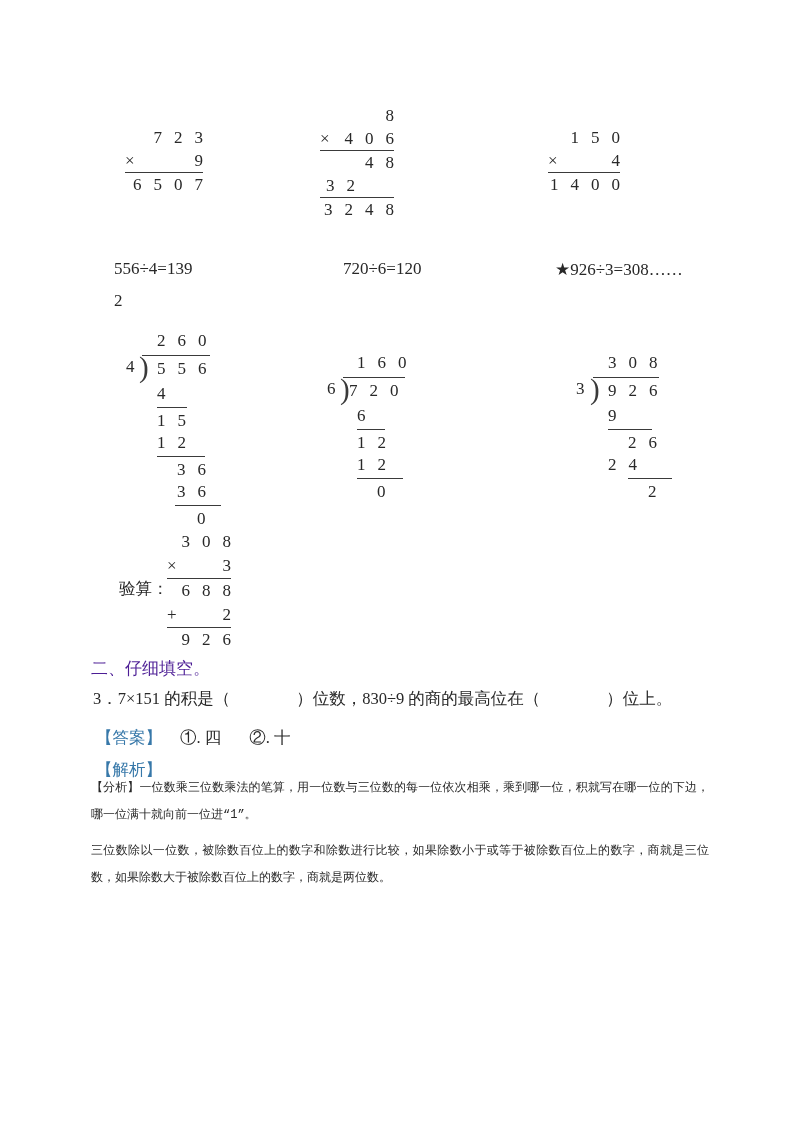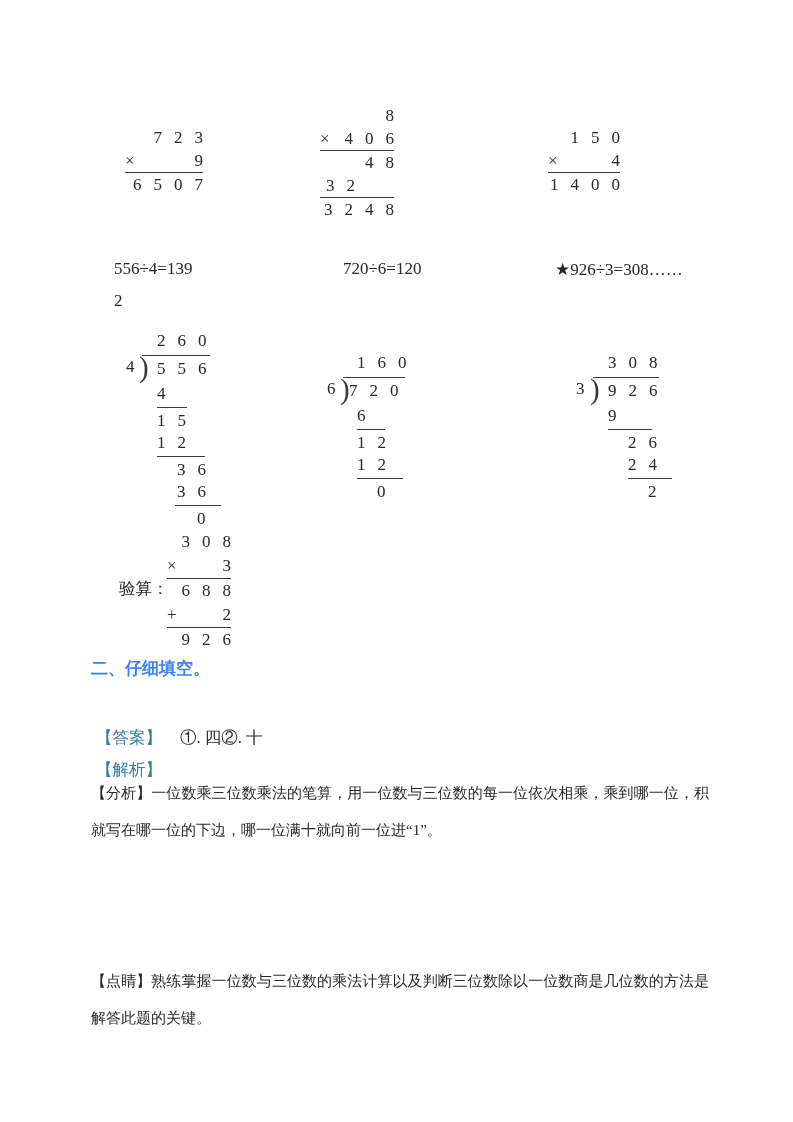--- a/index.html
+++ b/index.html
@@ -17,26 +17,26 @@
   .rule-b{border-bottom:1.2px solid #3a3a3a;}
   
   .ld{position:absolute;font-size:17px;}
   .ld > div{position:absolute;}
   .ld-bracket{font-size:29px;line-height:29px;font-weight:400;color:#3a3a3a;}
   .ld-vinc{border-top:1.2px solid #3a3a3a;height:0;}
   .ld-steps .ld-srow{position:static;height:22px;line-height:22px;text-align:left;}
   .ld-rule{border-top:1.2px solid #3a3a3a;height:0;margin:2px 0;}
   
   .abs{position:absolute;}
-  .heading{font-weight:bold;font-size:17px;color:#3b82f6;}
+  .heading{font-weight:normal;font-size:17px;color:#4c1d95;}
   .bodytext{font-size:16.5px;}
-  .para{width:618px;font-size:15px;line-height:37px;text-align:justify;}
+  .para{width:618px;font-size:12px;line-height:27px;text-align:justify;font-family:Liberation Mono, monospace;}
   .blue{color:#3778a9;}
   .eq{font-size:17px;white-space:nowrap;}
-  .ans-item{}
+  .ans-item{margin-left:28px;}
   .ans-first{margin-left:18px;}
 </style>
 </head>
 <body>
 
 <div class="page">
 
   <div class="vm" style="left:125px;top:126px;width:78px">
     <div class="vm-row"><span class="num">723</span></div>
     <div class="vm-row rule-b">
@@ -111,21 +111,21 @@
   <div class="ld" style="left:576px;top:353px">
     <div class="num" style="left:32px;top:0">308</div>
     <div class="num" style="left:0;top:26px">3</div>
     <div class="ld-bracket" style="left:14px;top:22px">)</div>
     <div class="ld-vinc" style="left:17px;top:24px;width:66px"></div>
     <div class="num" style="left:32px;top:28px">926</div>
     <div class="ld-steps" style="left:32px;top:52px;width:70px">
       <div class="ld-srow num">9</div>
       <div class="ld-rule" style="width:44px"></div>
       <div class="ld-srow num" style="margin-left:20px">26</div>
-      <div class="ld-srow num" style="margin-left:20px">24</div>
+      <div class="ld-srow num" style="">24</div>
       <div class="ld-rule" style="margin-left:20px;width:44px"></div>
       <div class="ld-srow num" style="margin-left:40px">2</div>
     </div>
   </div>
 
   <div class="abs bodytext" style="left:119px;top:578px">验算：</div>
   <div class="vm" style="left:167px;top:530px;width:64px">
     <div class="vm-row vr-row"><span class="num">308</span></div>
     <div class="vm-row vr-row rule-b">
       <span class="vm-op">×</span>
@@ -133,23 +133,24 @@
     </div>
     <div class="vm-row vr-row"><span class="num">688</span></div>
     <div class="vm-row vr-row rule-b">
       <span class="vm-op">+</span>
       <span class="num">2</span>
     </div>
     <div class="vm-row vr-row"><span class="num">926</span></div>
   </div>
 
   <div class="abs heading" style="left:91px;top:657px">二、仔细填空。</div>
+  <div class="abs bodytext" style="left:93px;top:688px">3．7×151 的积是（　　　　）位数，830÷9 的商的最高位在（　　　　）位上。</div>
 
   <div class="abs bodytext" style="left:96px;top:727px">
     <span class="blue">【答案】</span><span class="ans-first">①. 四</span><span class="ans-item">②. 十</span>
   </div>
 
   <div class="abs bodytext blue" style="left:96px;top:759px">【解析】</div>
 
   <div class="abs para" style="left:91px;top:775px">【分析】一位数乘三位数乘法的笔算，用一位数与三位数的每一位依次相乘，乘到哪一位，积就写在哪一位的下边，哪一位满十就向前一位进“1”。</div>
-  <div class="abs para" style="left:91px;top:963px">【点睛】熟练掌握一位数与三位数的乘法计算以及判断三位数除以一位数商是几位数的方法是解答此题的关键。</div>
+  <div class="abs para" style="left:91px;top:838px">三位数除以一位数，被除数百位上的数字和除数进行比较，如果除数小于或等于被除数百位上的数字，商就是三位数，如果除数大于被除数百位上的数字，商就是两位数。</div>
 
 </div>
 
 </body></html>

